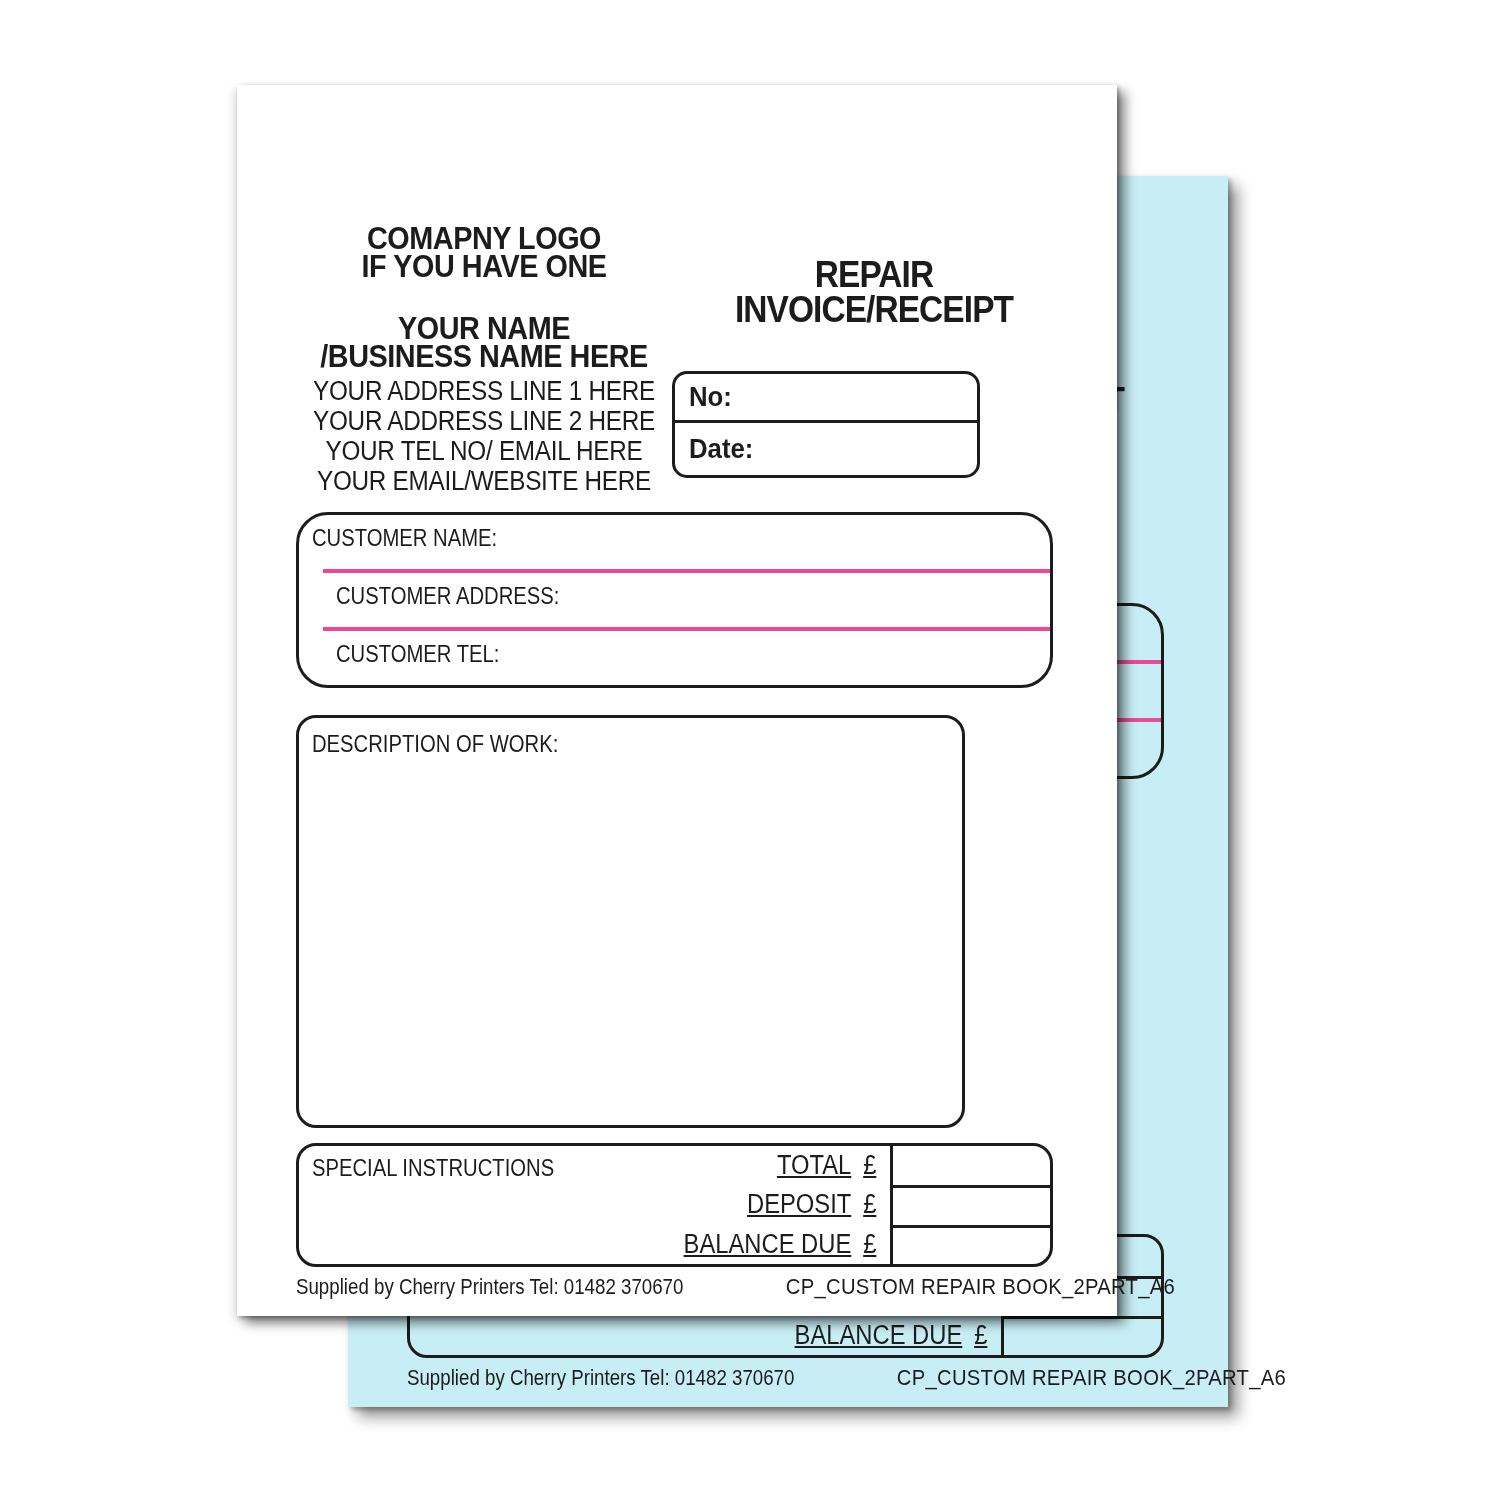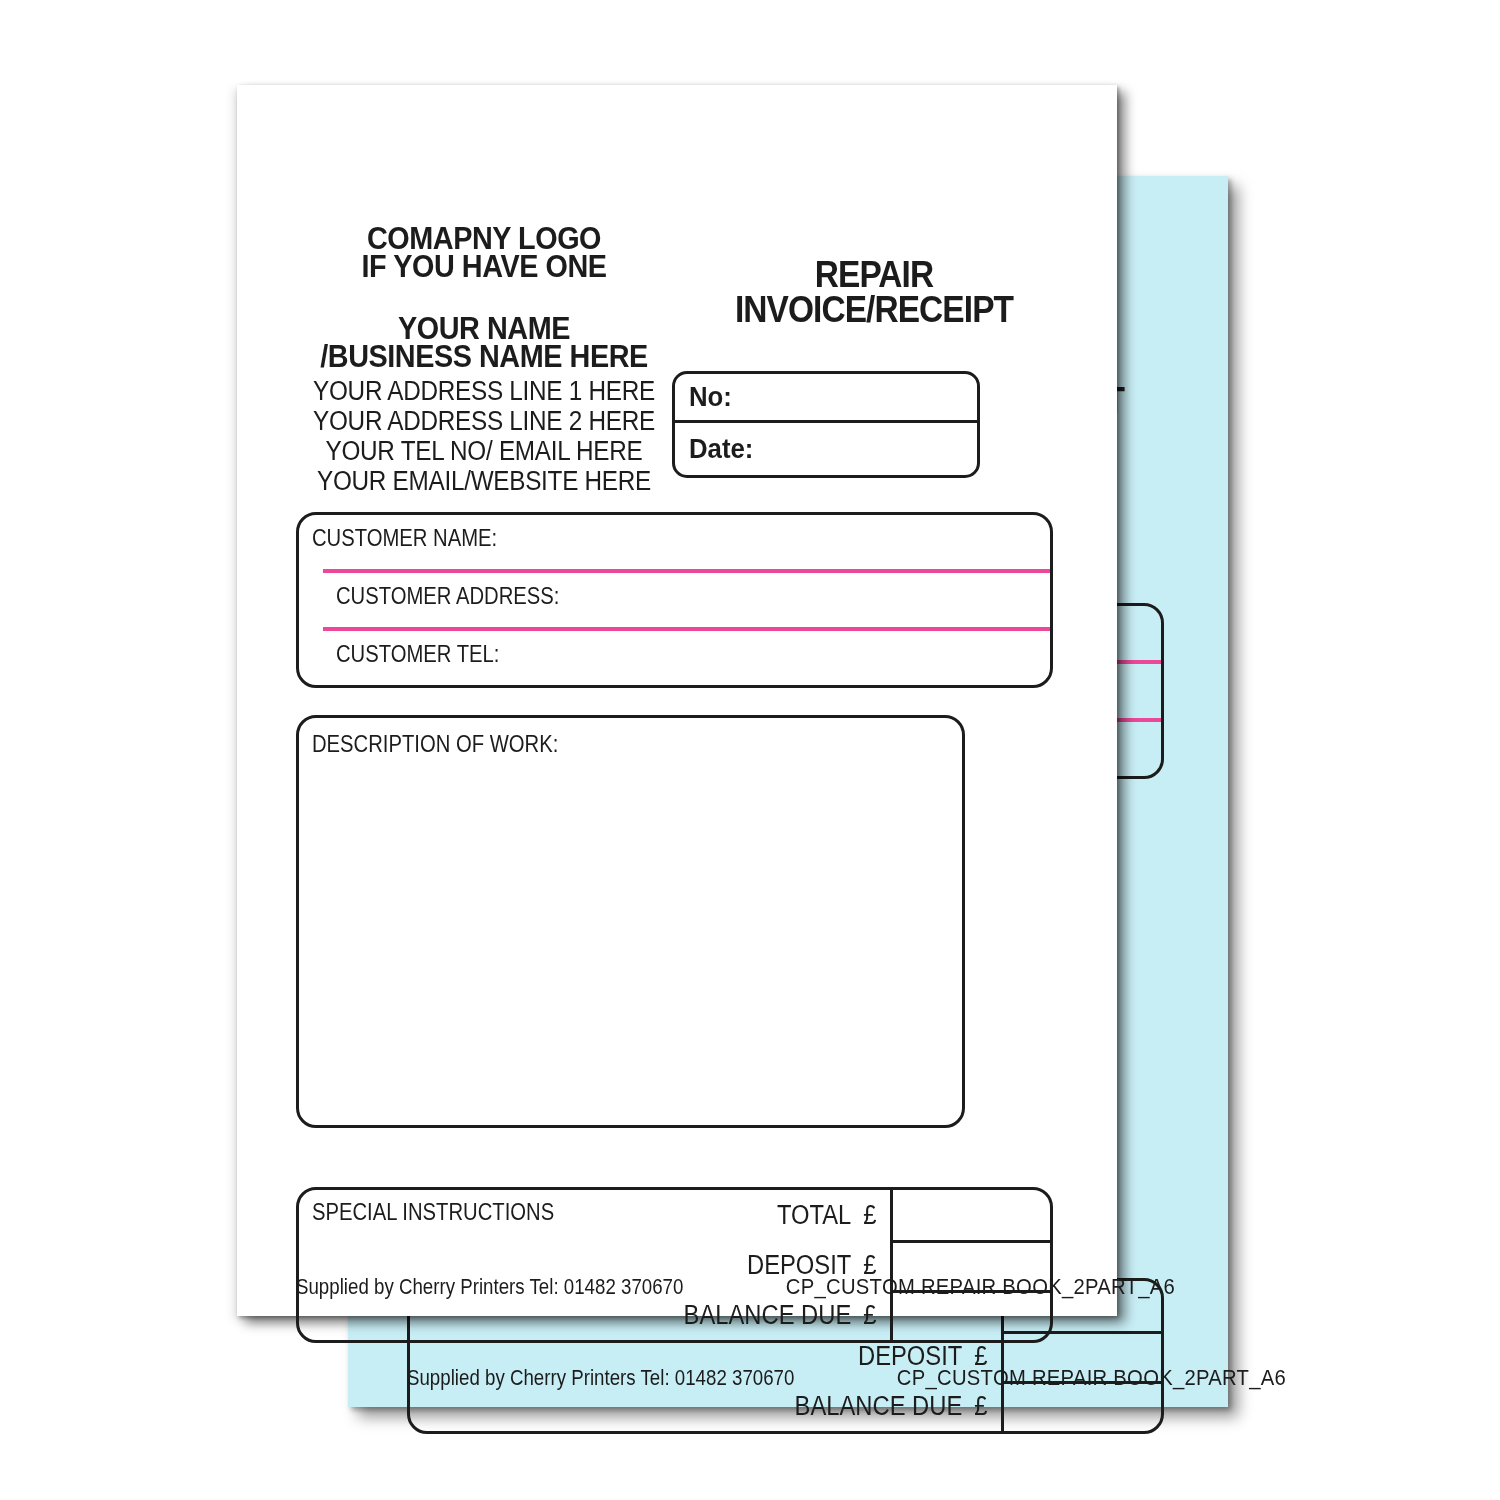--- a/index.html
+++ b/index.html
@@ -50,43 +50,43 @@
     border:3px solid #1c1c1c; border-radius:15px;
   }
   .ndrow { display:flex; align-items:center; padding-left:14px; }
   .nd1 { height:49px; border-bottom:3px solid #1c1c1c; }
   .nd2 { height:52px; }
   .ndlabel { font-weight:bold; font-size:28px; transform:scaleX(0.92); transform-origin:0 50%; }
 
   
   .custbox {
     position:absolute; left:59px; top:427px; width:757px; height:176px;
-    border:3px solid #1c1c1c; border-radius:20px;
+    border:3px solid #1c1c1c; border-radius:32px;
     display:flex; flex-direction:column; overflow:hidden;
   }
   .crow { flex:1; padding:10px 0 0 13px; font-size:23px; }
   .crow + .crow { border-top:4px solid #ec4899;margin-left:24px; }
   .cond-l { display:inline-block; transform:scaleX(0.88); transform-origin:0 50%; white-space:nowrap; }
 
   
   .descbox {
     position:absolute; left:59px; top:630px; width:669px; height:413px;
     border:3px solid #1c1c1c; border-radius:20px;
     padding:13px 0 0 13px; font-size:23px;
   }
 
   
   .specbox {
-    position:absolute; left:59px; top:1102px; width:757px; height:156px;
+    position:absolute; left:59px; top:1058px; width:757px; height:124px;
     border:3px solid #1c1c1c; border-radius:20px; overflow:hidden;
   }
   .spec-label { position:absolute; left:13px; top:9px; font-size:23px; }
   .totals {
     position:absolute; top:0; right:0; height:100%; width:460px;
-    display:flex; flex-direction:column;
+    display:flex; flex-direction:column;text-decoration:underline;
   }
   .trow { flex:1; display:flex; }
   .tlabel {
     flex:1; display:flex; align-items:center; justify-content:flex-end;
     padding-right:10px; font-size:27px;
     transform:scaleX(0.88); transform-origin:100% 50%; white-space:nowrap;
   }
   .pound { display:inline-block; width:26px; margin-left:8px; text-align:center; }
   .tvalue { width:160px; border-left:3px solid #1c1c1c; }
   .trow + .trow .tvalue { border-top:3px solid #1c1c1c; }

